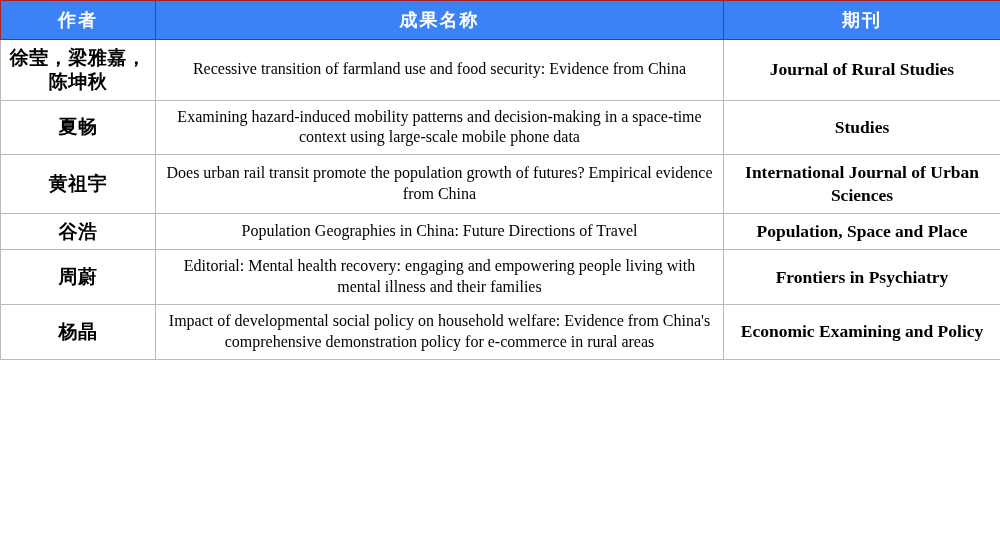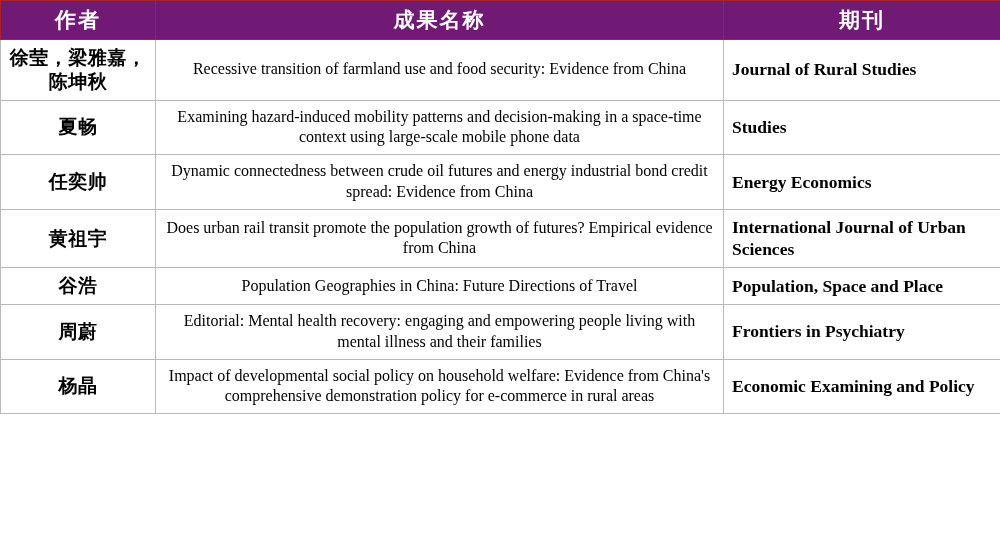--- a/index.html
+++ b/index.html
@@ -16,25 +16,25 @@
   #pub-table {
     width: 1000px;
     border-collapse: collapse;
     table-layout: fixed;
   }
   #pub-table col.col-author { width: 155px; }
   #pub-table col.col-title  { width: 568px; }
   #pub-table col.col-journal{ width: 277px; }
 
   #pub-table thead th {
-    background: #701a75;
+    background: #3b82f6;
     color: #ffffff;
     font-family: "Liberation Sans", sans-serif;
     font-weight: bold;
-    font-size: 21px;
+    font-size: 18px;
     letter-spacing: 2px;
     text-align: center;
     vertical-align: middle;
     height: 34px;
     padding: 2px 4px;
     border: 1px solid #a72126;
   }
   #pub-table tbody td {
     border: 1px solid #b9b9b9;
     padding: 6px 8px;
@@ -49,20 +49,21 @@
     line-height: 1.25;
     letter-spacing: 0.5px;
   }
   #pub-table tbody td.title {
     text-align: center;
     font-family: "Liberation Serif", serif;
     font-size: 16px;
     line-height: 1.3;
   }
   #pub-table tbody td.journal {
+    text-align: center;
     font-family: "Liberation Serif", serif;
     font-weight: bold;
     font-size: 17.5px;
     line-height: 1.3;
   }
 </style>
 </head>
 <body>
 
 <table id="pub-table">
@@ -83,25 +84,20 @@
         <td class="author">徐莹，梁雅嘉，陈坤秋</td>
         <td class="title">Recessive transition of farmland use and food security: Evidence from China</td>
         <td class="journal">Journal of Rural Studies</td>
       </tr>
       <tr>
         <td class="author">夏畅</td>
         <td class="title">Examining hazard-induced mobility patterns and decision-making in a space-time context using large-scale mobile phone data</td>
         <td class="journal">Studies</td>
       </tr>
       <tr>
-        <td class="author">任奕帅</td>
-        <td class="title">Dynamic connectedness between crude oil futures and energy industrial bond credit spread: Evidence from China</td>
-        <td class="journal">Energy Economics</td>
-      </tr>
-      <tr>
         <td class="author">黄祖宇</td>
         <td class="title">Does urban rail transit promote the population growth of futures? Empirical evidence from China</td>
         <td class="journal">International Journal of Urban Sciences</td>
       </tr>
       <tr>
         <td class="author">谷浩</td>
         <td class="title">Population Geographies in China: Future Directions of Travel</td>
         <td class="journal">Population, Space and Place</td>
       </tr>
       <tr>

